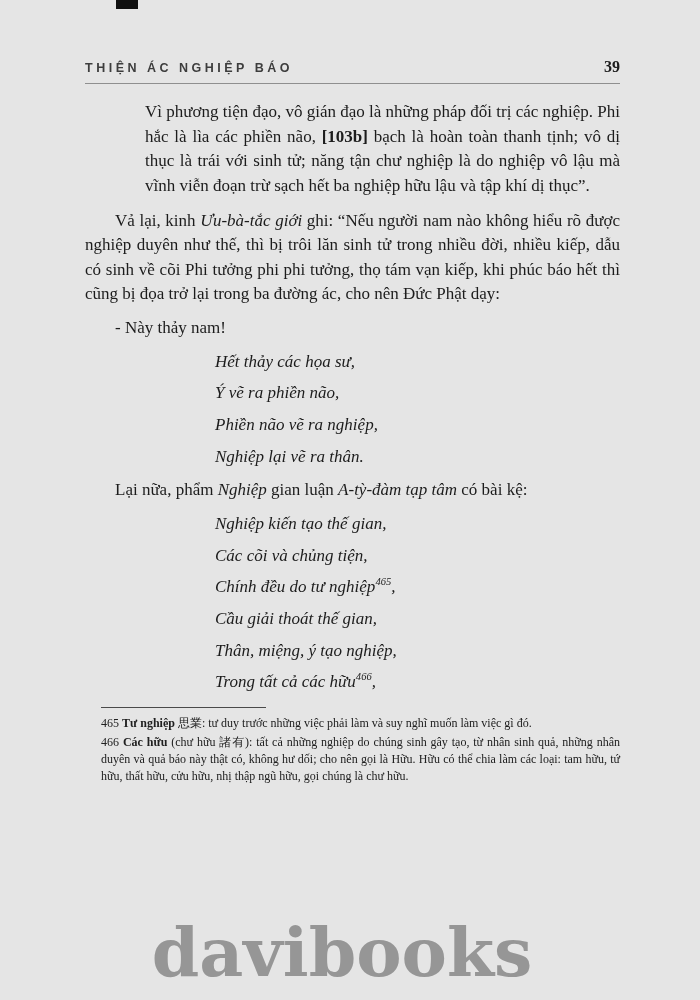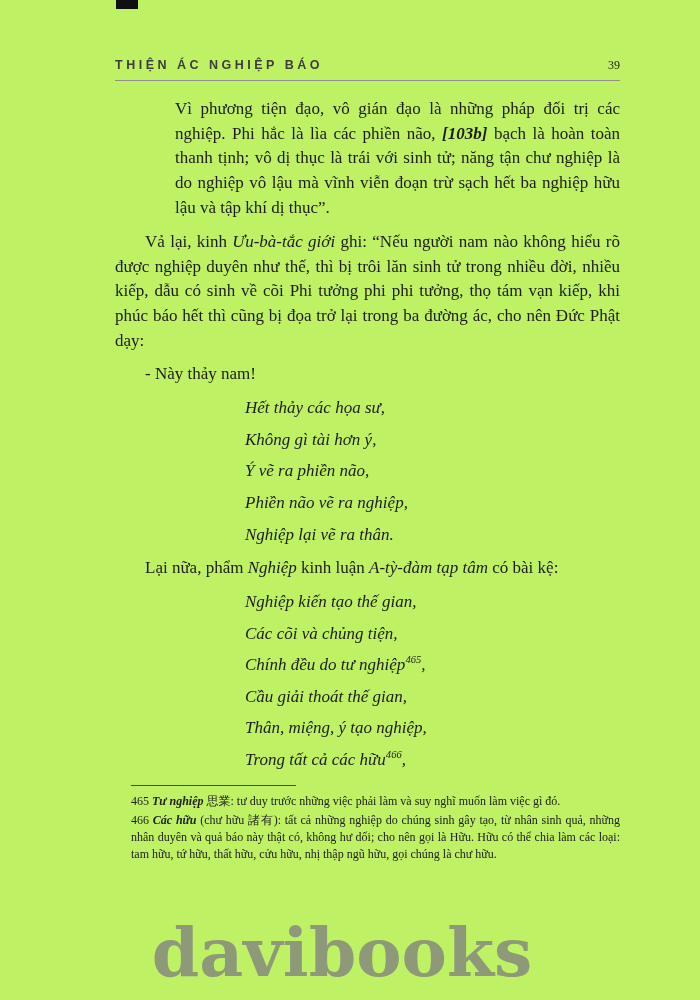--- a/index.html
+++ b/index.html
@@ -1,48 +1,48 @@
 <!DOCTYPE html>
 <html lang="vi"><head>
 <meta charset="utf-8">
 <style>
   html, body { margin: 0; padding: 0; background: #ffffff; }
   .page {
     position: relative;
     width: 700px;
     height: 1000px;
     margin: 0 auto;
-    background: #bef264;
+    background: #e5e5e5;
     overflow: hidden;
     font-family: "Liberation Serif", serif;
     color: #1c1c1c;
     box-sizing: border-box;
-    padding: 58px 80px 0 115px;
+    padding: 58px 80px 0 85px;
   }
   .scan-mark {
     position: absolute;
     left: 116px; top: 0;
     width: 22px; height: 9px;
     background: #101010;
   }
   .header {
     display: flex;
     justify-content: space-between;
     align-items: baseline;
   }
   .running-title {
     font-family: "Liberation Sans", sans-serif;
     font-size: 12.5px;
     letter-spacing: 3.5px;
     color: #3d3d3d;
     font-weight: 600;
   }
   .page-number {
-    font-size: 12px;
-    font-weight: 400;
+    font-size: 16px;
+    font-weight: 700;
     color: #1c1c1c;
   }
   .header-rule {
     border: none;
     border-top: 1.5px solid #8f8f8f;
     margin: 7px 0 16px 0;
   }
   .body-text { font-size: 17px; line-height: 1.45; }
   .para {
     margin: 0 0 9px 0;
@@ -56,21 +56,21 @@
   .verse { margin: 4px 0 9px 130px; }
   .verse-line {
     margin: 0 0 7px 0;
     font-style: italic;
   }
   .verse-line sup {
     font-size: 0.62em;
     line-height: 0;
   }
   em { font-style: italic; }
-  strong { font-weight: 700; font-style: italic; }
+  strong { font-weight: 700; }
   .footnotes {
     margin-top: 12px;
     font-size: 12px;
     line-height: 1.42;
     color: #202020;
     margin-left: 16px;
   }
   .footnote-rule {
     width: 165px;
     border-top: 1.5px solid #4a4a4a;
@@ -114,27 +114,26 @@
   <main class="body-text">
 
     <p class="block-quote"><span>Vì phương tiện đạo, vô gián đạo là những pháp đối trị các nghiệp. Phi hắc là lìa các phiền não, </span><strong>[103b]</strong><span> bạch là hoàn toàn thanh tịnh; vô dị thục là trái với sinh tử; năng tận chư nghiệp là do nghiệp vô lậu mà vĩnh viễn đoạn trừ sạch hết ba nghiệp hữu lậu và tập khí dị thục”.</span></p>
 
     <p class="para indent"><span>Vả lại, kinh </span><em>Ưu-bà-tắc giới</em><span> ghi: “Nếu người nam nào không hiểu rõ được nghiệp duyên như thế, thì bị trôi lăn sinh tử trong nhiều đời, nhiều kiếp, dẫu có sinh về cõi Phi tưởng phi phi tưởng, thọ tám vạn kiếp, khi phúc báo hết thì cũng bị đọa trở lại trong ba đường ác, cho nên Đức Phật dạy:</span></p>
 
     <p class="para indent">- Này thảy nam!</p>
 
     <div class="verse">
       <p class="verse-line">Hết thảy các họa sư,</p>
-      <p class="verse-line">Không gì tài hơn ý,</p>
       <p class="verse-line">Ý vẽ ra phiền não,</p>
       <p class="verse-line">Phiền não vẽ ra nghiệp,</p>
       <p class="verse-line">Nghiệp lại vẽ ra thân.</p>
     </div>
 
-    <p class="para indent"><span>Lại nữa, phẩm </span><em>Nghiệp</em><span> kinh luận </span><em>A-tỳ-đàm tạp tâm</em><span> có bài kệ:</span></p>
+    <p class="para indent"><span>Lại nữa, phẩm </span><em>Nghiệp</em><span> gian luận </span><em>A-tỳ-đàm tạp tâm</em><span> có bài kệ:</span></p>
 
     <div class="verse">
       <p class="verse-line">Nghiệp kiến tạo thế gian,</p>
       <p class="verse-line">Các cõi và chủng tiện,</p>
       <p class="verse-line"><span>Chính đều do tư nghiệp</span><sup>465</sup><span>,</span></p>
       <p class="verse-line">Cầu giải thoát thế gian,</p>
       <p class="verse-line">Thân, miệng, ý tạo nghiệp,</p>
       <p class="verse-line"><span>Trong tất cả các hữu</span><sup>466</sup><span>,</span></p>
     </div>
 

